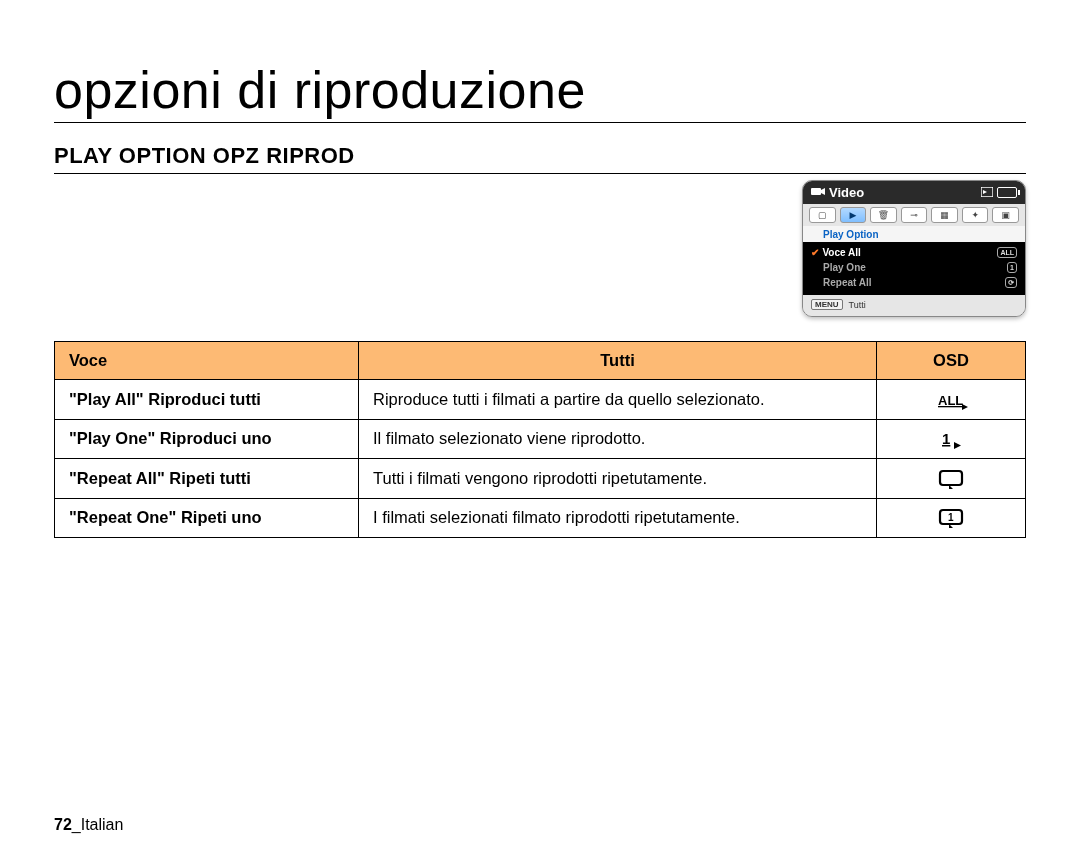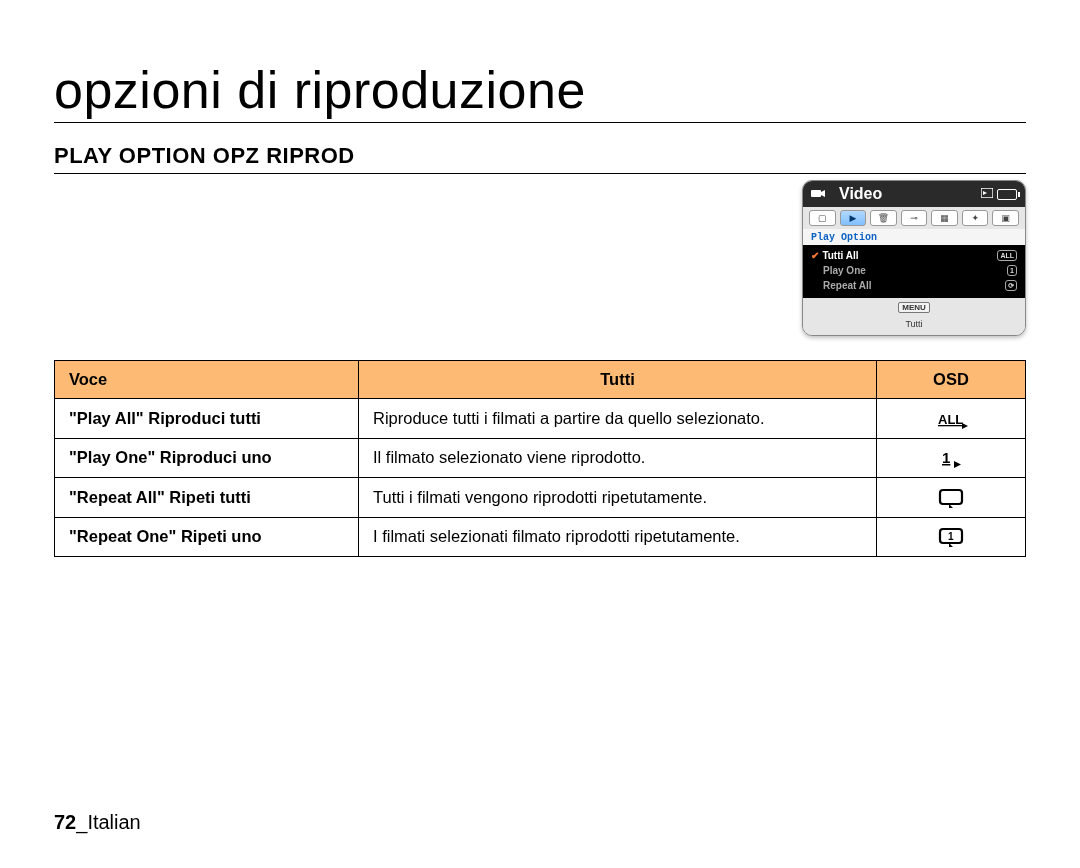--- a/index.html
+++ b/index.html
@@ -60,22 +60,22 @@
     align-items: center;
     justify-content: space-between;
     background: #2a2a2a;
     border-top-left-radius: 9px;
     border-top-right-radius: 9px;
     padding: 4px 8px;
   }
   .osd-top-left {
     display: flex;
     align-items: center;
-    gap: 14px;
-    font-size: 16px;
+    gap: 4px;
+    font-size: 13px;
     font-weight: 700;
     text-align: right;
   }
   .osd-top-right {
     display: flex;
     align-items: center;
     gap: 4px;
     font-size: 10px;
   }
   .osd-batt {
@@ -116,23 +116,22 @@
     justify-content: center;
   }
   .osd-tab.active {
     background: linear-gradient(#b3d9ff, #80bfff);
     color: #03386e;
   }
   .osd-menu-label {
     color: #0a63c4;
     font-weight: 700;
     font-size: 10px;
-    padding: 3px 8px 2px;
+    padding: 3px 20px 2px;
     background: #f5f5f5;
-    font-family: Liberation Mono, monospace;
   }
   .osd-options {
     background: #000;
     padding: 3px 8px 5px;
   }
   .osd-option {
     display: flex;
     align-items: center;
     justify-content: space-between;
     font-size: 10px;
@@ -157,21 +156,20 @@
   .osd-footer {
     display: flex;
     align-items: center;
     gap: 6px;
     padding: 4px 8px 6px;
     font-size: 9px;
     color: #333;
     background: #e6e6e6;
     border-bottom-left-radius: 9px;
     border-bottom-right-radius: 9px;
-    flex-direction: column;
   }
   .osd-menu-key {
     border: 1px solid #777;
     border-radius: 2px;
     padding: 0 3px;
     font-size: 8px;
     font-weight: 700;
     background: #f2f2f2;
   }
 
@@ -204,21 +202,21 @@
     display: inline-flex;
     align-items: center;
     justify-content: center;
     vertical-align: middle;
   }
 
   .page-footer {
     position: absolute;
     left: 54px;
     bottom: 34px;
-    font-size: 20px;
+    font-size: 16px;
   }
   .page-footer .pn { font-weight: 700; }
 </style>
 </head>
 <body>
 
 <div class="page">
   <div class="title">opzioni di riproduzione</div>
   <div class="section-heading">PLAY OPTION OPZ RIPROD</div>
 
@@ -250,21 +248,21 @@
         <div class="osd-tab active">▶</div>
         <div class="osd-tab">🗑</div>
         <div class="osd-tab">⊸</div>
         <div class="osd-tab">▦</div>
         <div class="osd-tab">✦</div>
         <div class="osd-tab">▣</div>
       </div>
       <div class="osd-menu-label">Play Option</div>
       <div class="osd-options">
         <div class="osd-option selected">
-          <span><span class="osd-check">✔</span><span>Tutti All</span></span>
+          <span><span class="osd-check">✔</span><span>Voce All</span></span>
           <span class="osd-icon-pill">ALL</span>
         </div>
         <div class="osd-option">
           <span style="padding-left:12px;">Play One</span>
           <span class="osd-icon-pill">1</span>
         </div>
         <div class="osd-option">
           <span style="padding-left:12px;">Repeat All</span>
           <span class="osd-icon-pill">⟳</span>
         </div>

